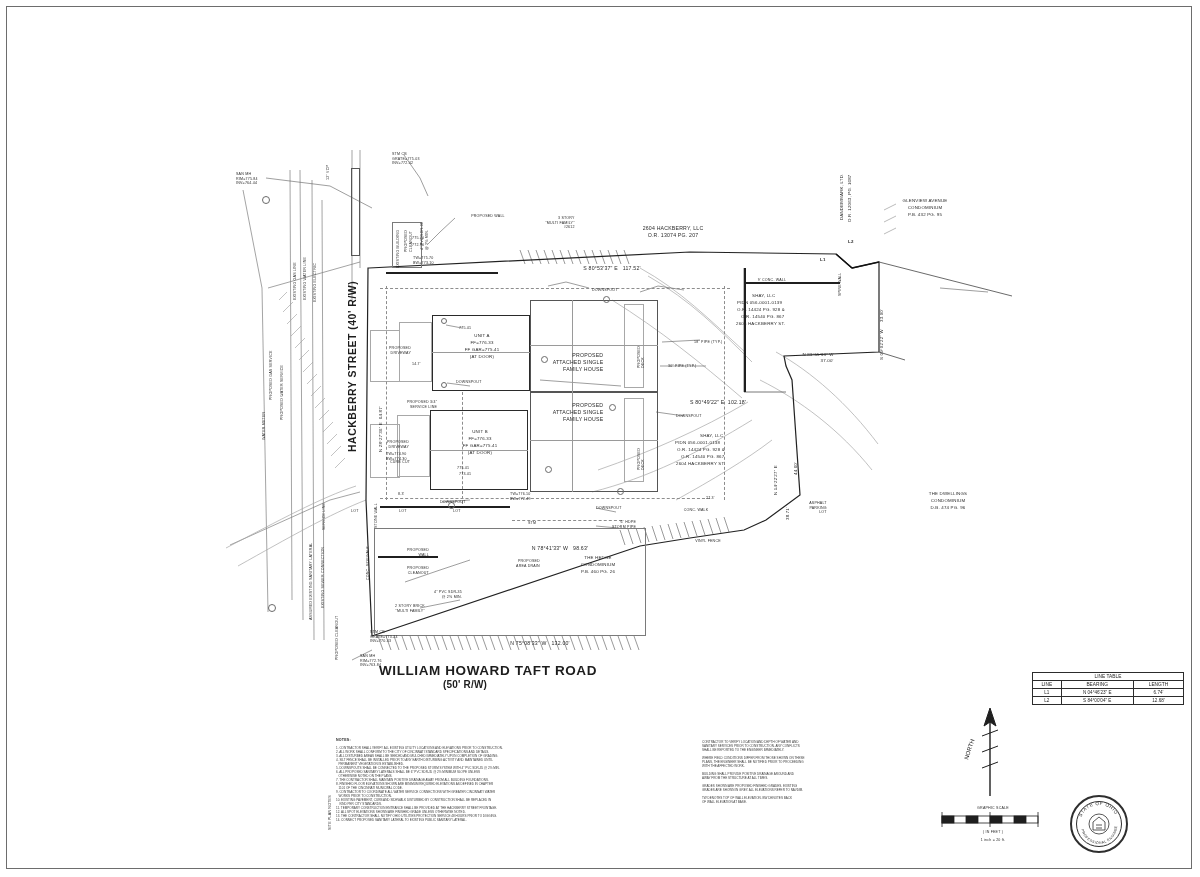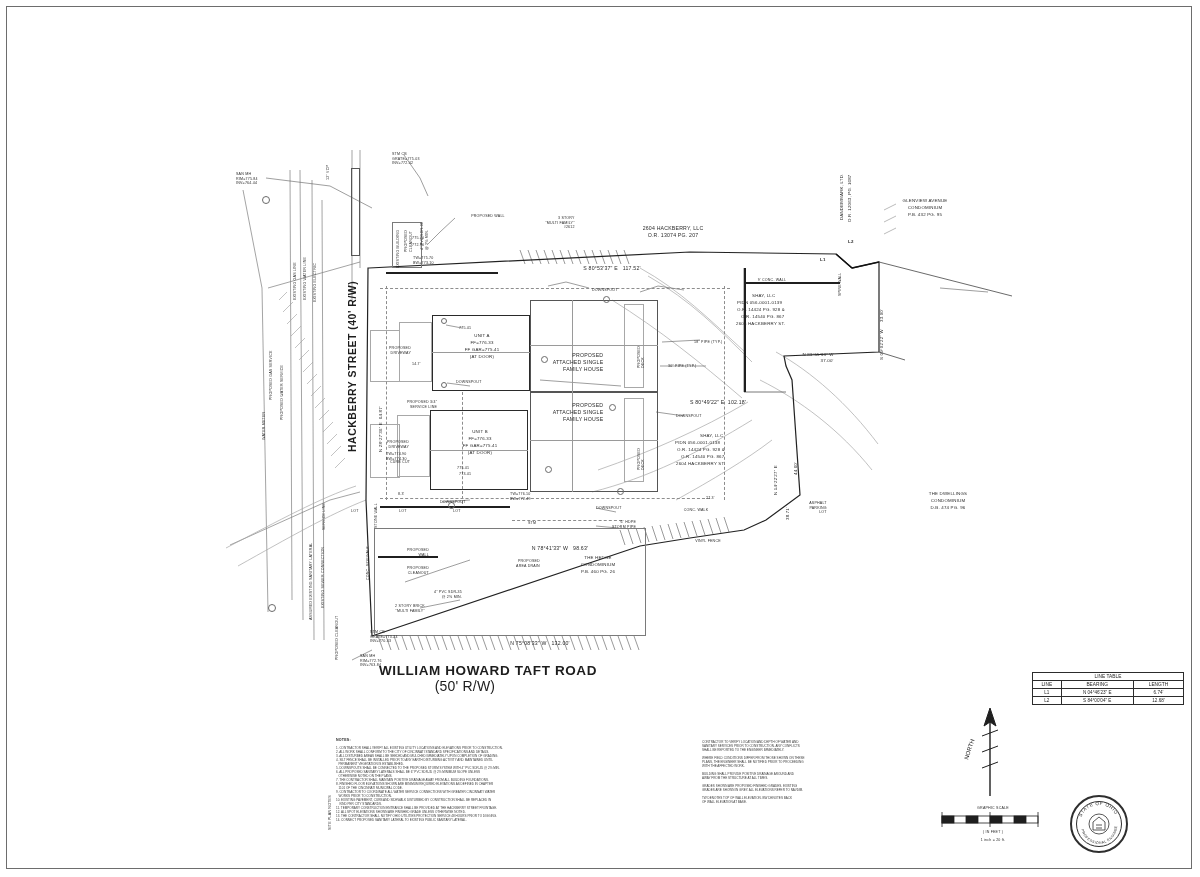--- a/index.html
+++ b/index.html
@@ -15,21 +15,21 @@
   
   .t{
     position:absolute;color:#2a2a2a;white-space:pre;line-height:1.12;
     font-family:"Liberation Sans",sans-serif;letter-spacing:.2px;
   }
   .t.c{text-align:right;transform:translateX(-50%);}
   .xs{font-size:3.6px;}
   .s{font-size:4.4px;}
   .m{font-size:5.2px;}
   .road{font-size:13.5px;font-weight:bold;color:#1d1d1d;letter-spacing:.6px;}
-  .roadsub{font-size:14px;font-weight:normal;color:#1d1d1d;}
+  .roadsub{font-size:10px;font-weight:bold;color:#1d1d1d;}
   .bold{font-weight:bold;}
   .rot90{transform:rotate(-90deg);transform-origin:0 0;}
   .rotst{font-size:10.5px;font-weight:bold;color:#1d1d1d;letter-spacing:.5px;}
   
   .ln{position:absolute;background:#4a4a4a;}
   .h{height:1px;}
   .v{width:1px;}
   .thick{background:#1f1f1f;}
   .light{background:#9a9a9a;}
   .box{position:absolute;border:1px solid #5a5a5a;box-sizing:border-box;}

